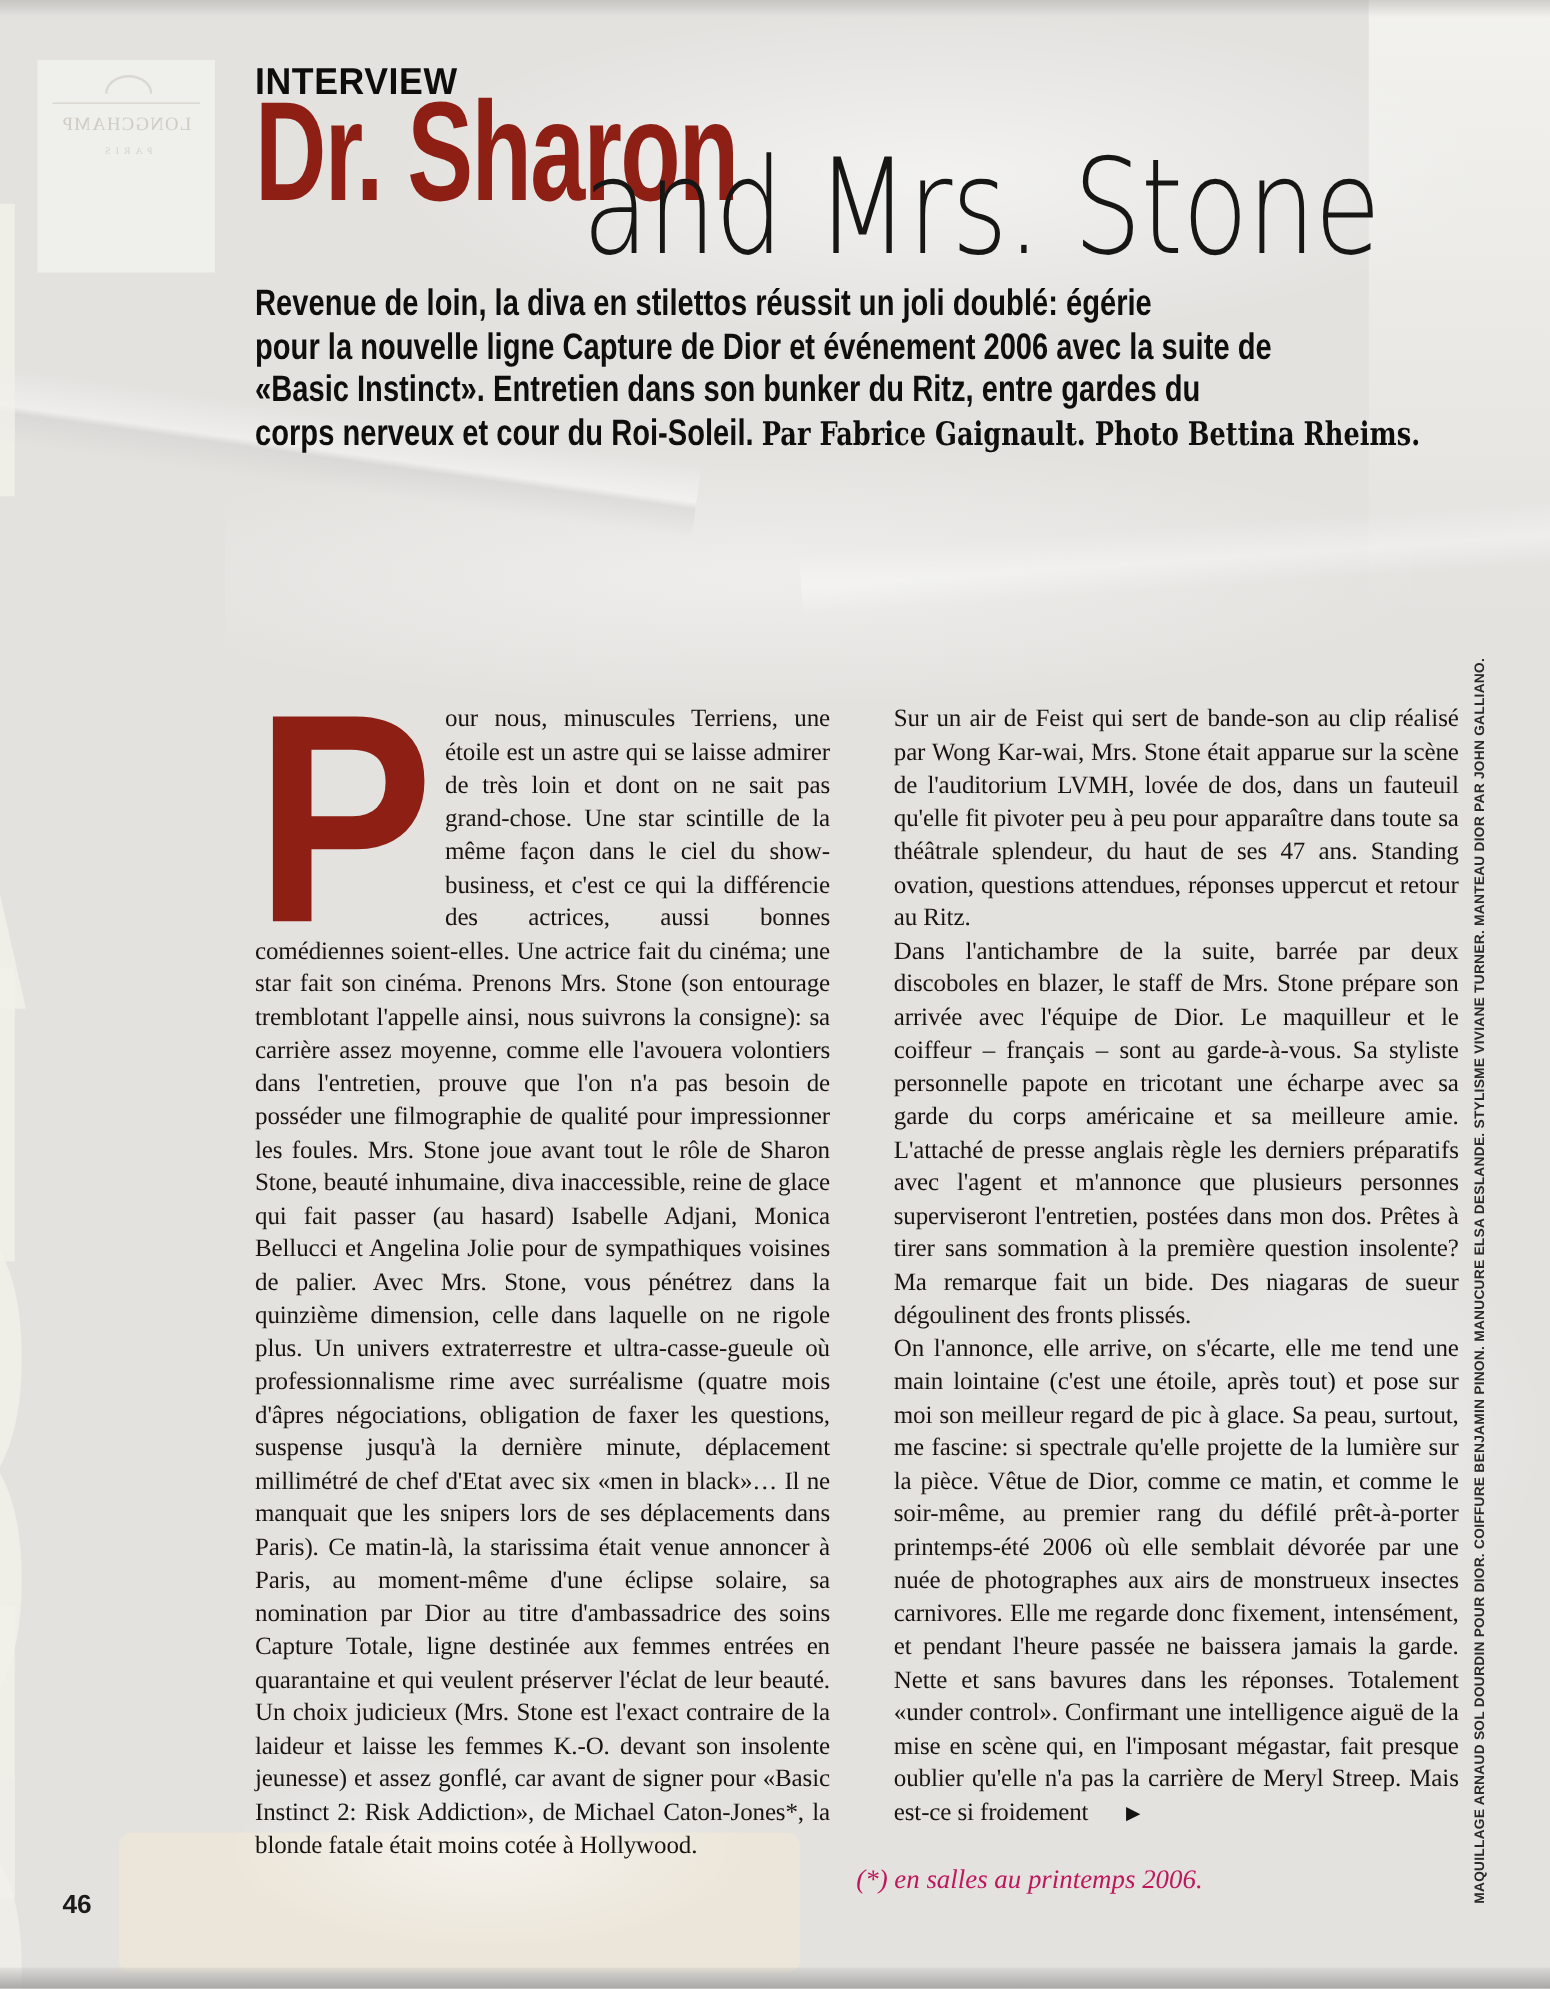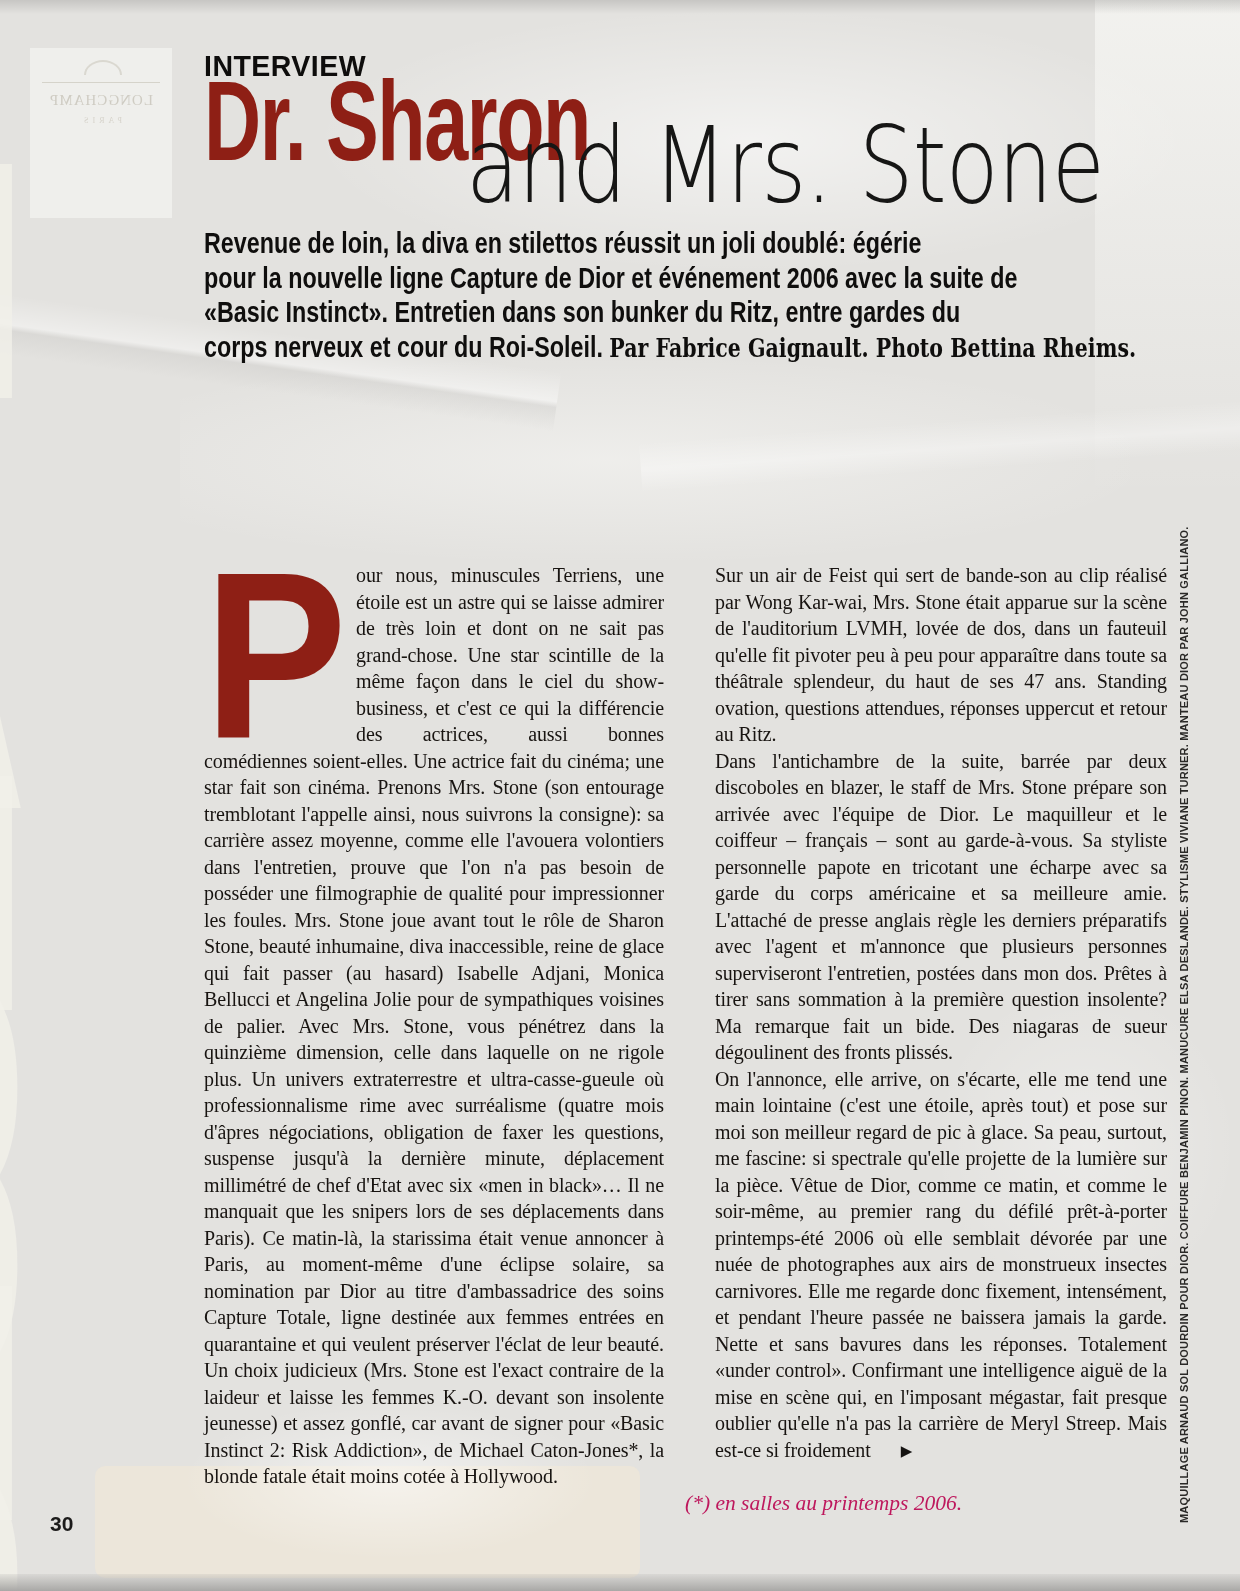--- a/index.html
+++ b/index.html
@@ -130,15 +130,15 @@
 
 <div class="bodycol col-right">
   <p>Sur un air de Feist qui sert de bande-son au clip réalisé par Wong Kar-wai, Mrs. Stone était apparue sur la scène de l'auditorium LVMH, lovée de dos, dans un fauteuil qu'elle fit pivoter peu à peu pour apparaître dans toute sa théâtrale splendeur, du haut de ses 47 ans. Standing ovation, questions attendues, réponses uppercut et retour au Ritz.</p>
   <p>Dans l'antichambre de la suite, barrée par deux discoboles en blazer, le staff de Mrs. Stone prépare son arrivée avec l'équipe de Dior. Le maquilleur et le coiffeur – français – sont au garde-à-vous. Sa styliste personnelle papote en tricotant une écharpe avec sa garde du corps américaine et sa meilleure amie. L'attaché de presse anglais règle les derniers préparatifs avec l'agent et m'annonce que plusieurs personnes superviseront l'entretien, postées dans mon dos. Prêtes à tirer sans sommation à la première question insolente? Ma remarque fait un bide. Des niagaras de sueur dégoulinent des fronts plissés.</p>
   <p><span>On l'annonce, elle arrive, on s'écarte, elle me tend une main lointaine (c'est une étoile, après tout) et pose sur moi son meilleur regard de pic à glace. Sa peau, surtout, me fascine: si spectrale qu'elle projette de la lumière sur la pièce. Vêtue de Dior, comme ce matin, et comme le soir-même, au premier rang du défilé prêt-à-porter printemps-été 2006 où elle semblait dévorée par une nuée de photographes aux airs de monstrueux insectes carnivores. Elle me regarde donc fixement, intensément, et pendant l'heure passée ne baissera jamais la garde. Nette et sans bavures dans les réponses. Totalement «under control». Confirmant une intelligence aiguë de la mise en scène qui, en l'imposant mégastar, fait presque oublier qu'elle n'a pas la carrière de Meryl Streep. Mais est-ce si froidement</span><span class="cont-arrow">▶</span></p>
 </div>
 
 <div class="abs footnote">(*) en salles au printemps 2006.</div>
 
 <div class="abs credits">MAQUILLAGE ARNAUD SOL DOURDIN POUR DIOR. COIFFURE BENJAMIN PINON. MANUCURE ELSA DESLANDE. STYLISME VIVIANE TURNER. MANTEAU DIOR PAR JOHN GALLIANO.</div>
-<div class="abs pagenum">30</div>
+<div class="abs pagenum">46</div>
 
 <div class="patch strip-bottom"></div>
 
 </body></html>

